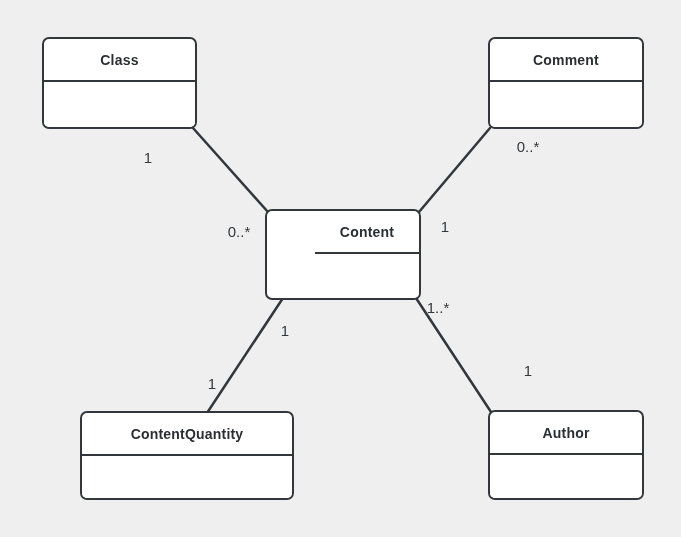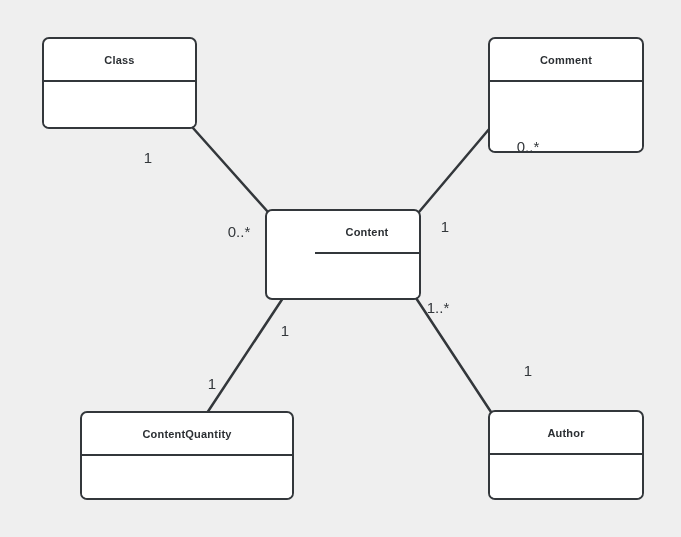--- a/index.html
+++ b/index.html
@@ -37,21 +37,21 @@
     box-shadow: 0 0 0 0 transparent;
   }
   .uml-title {
     height: 41px;
     min-height: 41px;
     border-bottom: 2px solid #33373b;
     display: flex;
     align-items: center;
     justify-content: center;
     font-weight: bold;
-    font-size: 11px;
+    font-size: 14px;
     color: #2b2f33;
     letter-spacing: 0.2px;
   }
   .uml-body {
     flex: 1;
     background: #ffffff;
     border-bottom-left-radius: 5px;
     border-bottom-right-radius: 5px;
   }
   .mult {
@@ -72,21 +72,21 @@
     <line x1="490" y1="128" x2="419" y2="212"></line>
     <line x1="283" y1="298" x2="207" y2="413"></line>
     <line x1="416" y1="298" x2="491" y2="412"></line>
   </svg>
 
   <div class="uml-node" style="left:42px; top:37px; width:155px; height:92px;">
     <div class="uml-title">Class</div>
     <div class="uml-body"></div>
   </div>
 
-  <div class="uml-node" style="left:488px; top:37px; width:156px; height:116px;justify-content:space-between;">
+  <div class="uml-node" style="left:488px; top:37px; width:156px; height:92px;justify-content:space-between;">
     <div class="uml-title">Comment</div>
     <div class="uml-body"></div>
   </div>
 
   <div class="uml-node" style="left:265px; top:209px; width:156px; height:91px;padding-left:48px;">
     <div class="uml-title">Content</div>
     <div class="uml-body"></div>
   </div>
 
   <div class="uml-node" style="left:36px; top:411px; width:214px; height:89px;margin-left:44px;">

